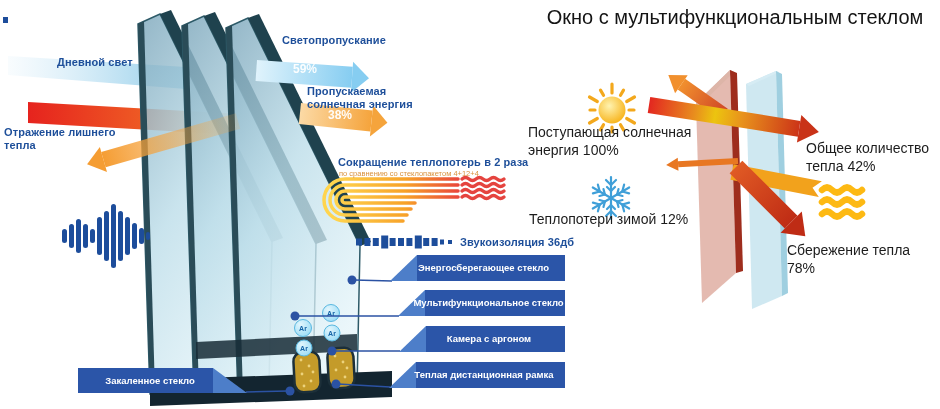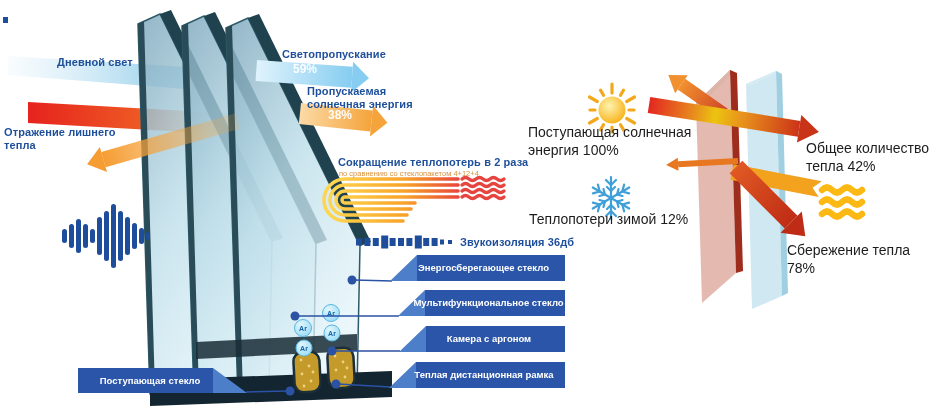--- a/index.html
+++ b/index.html
@@ -325,33 +325,34 @@
   </g>
 
   <g fill="none" stroke="#fdb913" stroke-width="6.5" stroke-linecap="round">
     <path d="M822,190 q5,-5 10,0 t10,0 t10,0 t10,0"></path>
     <path d="M822,202 q5,-5 10,0 t10,0 t10,0 t10,0"></path>
     <path d="M822,214 q5,-5 10,0 t10,0 t10,0 t10,0"></path>
   </g>
 </svg>
 
 <div class="lbl" style="left:57px;top:56px;">Дневной свет</div>
-<div class="lbl" style="left:282px;top:48px;text-align:right;">Светопропускание</div>
+<div class="lbl" style="left:282px;top:34px;text-align:right;">Светопропускание</div>
 <div class="pct" style="left:285px;top:63px;width:40px;">59%</div>
 <div class="lbl" style="left:307px;top:85px;width:140px;">Пропускаемая солнечная энергия</div>
 <div class="pct" style="left:320px;top:109px;width:40px;">38%</div>
 <div class="lbl" style="left:4px;top:126px;width:115px;">Отражение лишнего тепла</div>
 <div class="lbl" style="left:338px;top:156px;font-size:11px;">Сокращение теплопотерь в 2 раза</div>
 <div class="sub" style="left:339px;top:170px;">по сравнению со стеклопакетом 4+12+4</div>
 <div class="lbl" style="left:460px;top:236px;">Звукоизоляция 36дб</div>
 
 <div class="bt" style="left:402px;top:255px;width:163px;">Энергосберегающее стекло</div>
 <div class="bt" style="left:412px;top:290px;width:153px;">Мультифункциональное стекло</div>
 <div class="bt" style="left:413px;top:326px;width:152px;">Камера с аргоном</div>
 <div class="bt" style="left:403px;top:362px;width:162px;">Теплая дистанционная рамка</div>
-<div class="bt" style="left:80px;top:368px;width:140px;line-height:25px;">Поступающая стекло</div>
-
+<div class="bt" style="left:80px;top:368px;width:140px;line-height:25px;">Закаленное стекло</div>
+
+<div class="title" style="left:535px;top:5px;width:400px;">Окно с мультифункциональным стеклом</div>
 <div class="rk" style="left:528px;top:124px;width:178px;">Поступающая солнечная энергия 100%</div>
 <div class="rk" style="left:529px;top:211px;width:210px;">Теплопотери зимой 12%</div>
 <div class="rk" style="left:806px;top:140px;width:140px;">Общее количество тепла 42%</div>
 <div class="rk" style="left:787px;top:242px;width:125px;">Сбережение тепла 78%</div>
 
 </div>
 
 </body></html>

